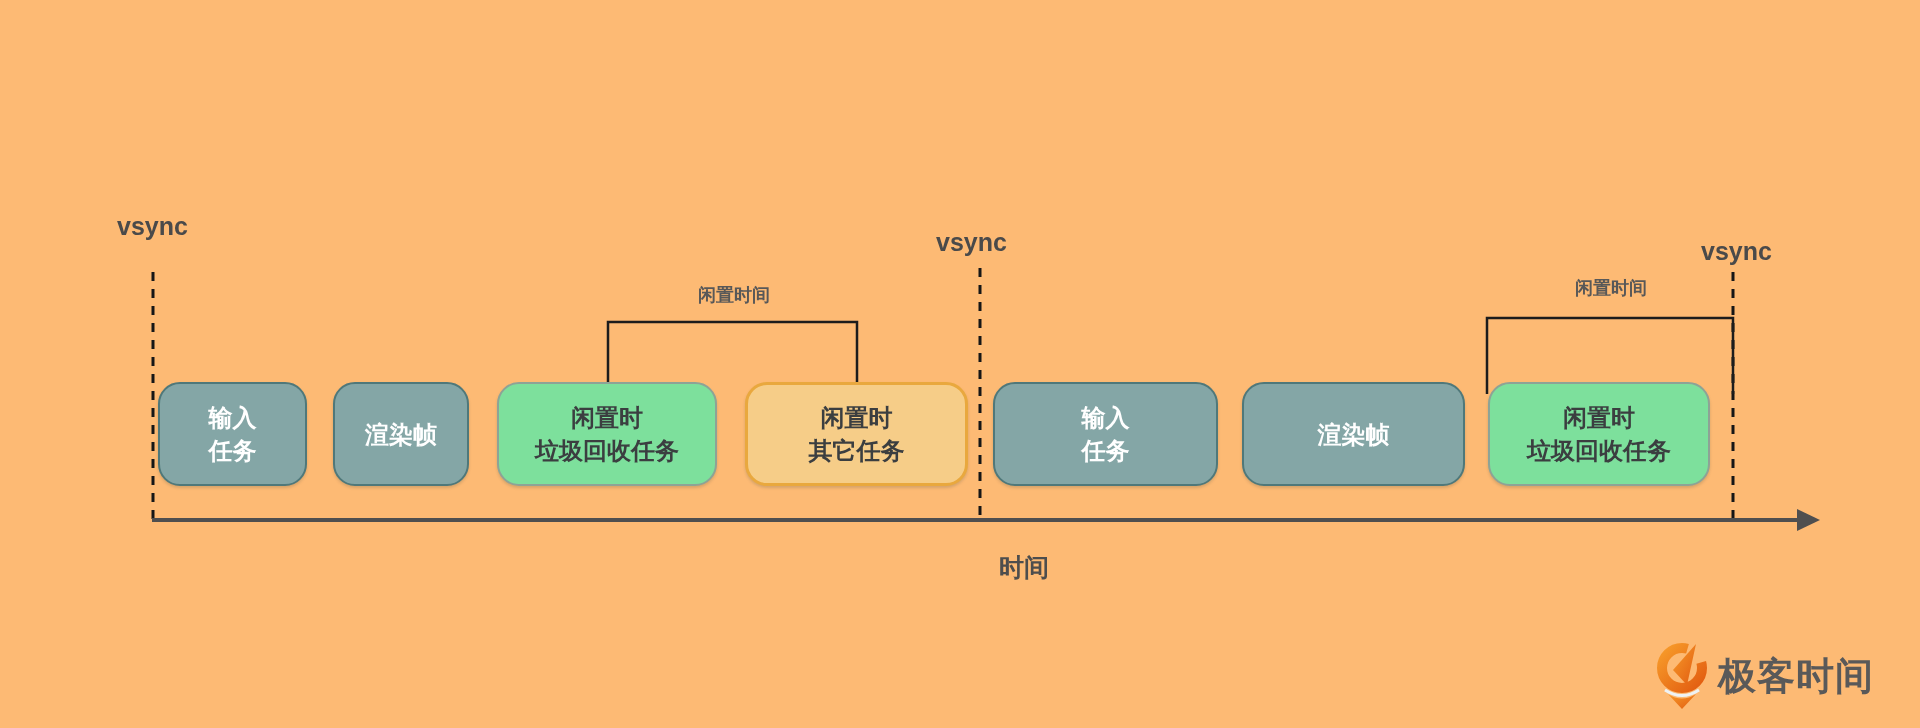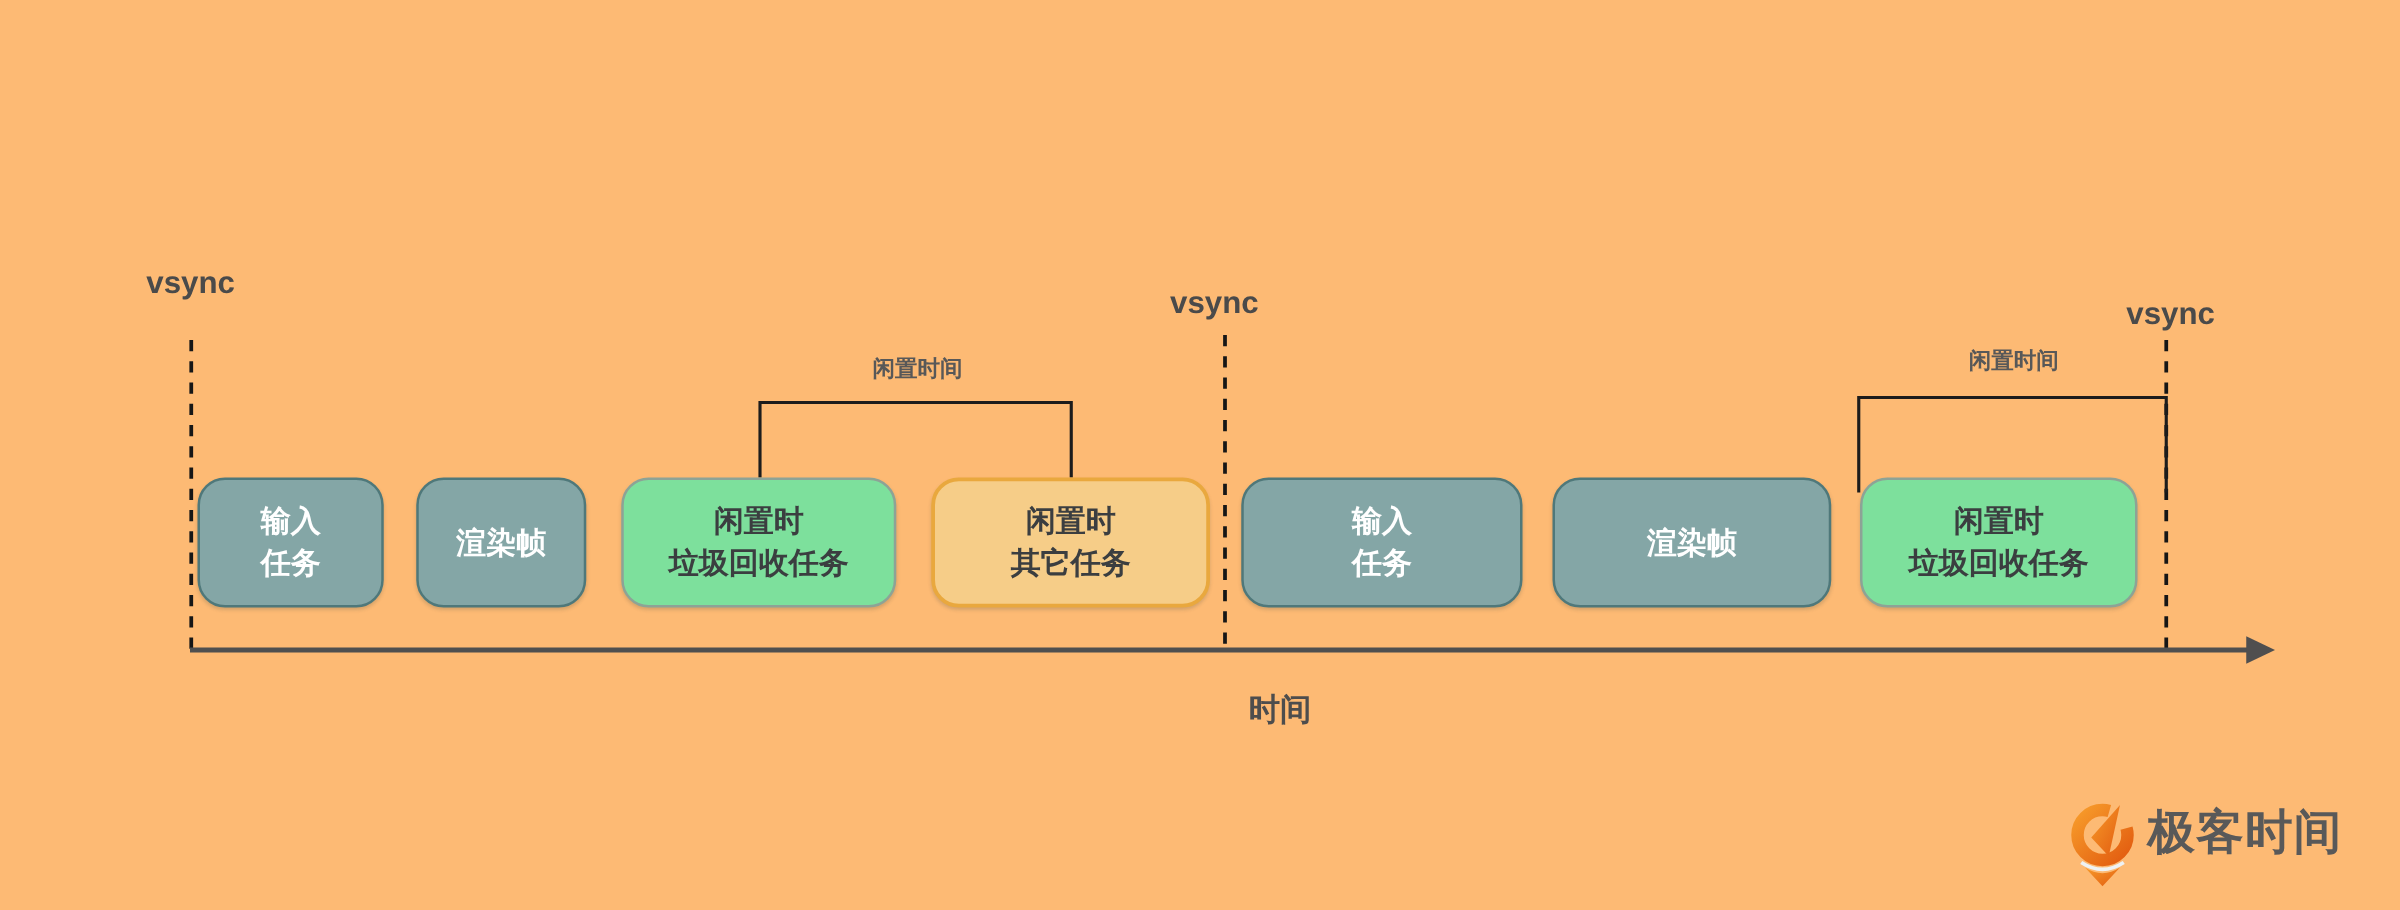--- a/index.html
+++ b/index.html
@@ -65,21 +65,21 @@
   }
   .box.teal   { background: #84a6a6; border: 2px solid #4f787a; color: #ffffff; }
   .box.green  { background: #7de09c; border: 2px solid #8da396; color: #3b3e40; }
   .box.orange { background: #f6cd88; border: 3px solid #e9a83e; color: #3b3e40; }
 
   .logo {
     position: absolute;
     left: 1652px;
     top: 640px;
     display: flex;
-    align-items: flex-start;
+    align-items: center;
   }
   .logo-icon { width: 60px; height: 72px; display: block; }
   .logo-text {
     margin-left: 6px;
     font-size: 38px;
     font-weight: 700;
     color: #595959;
     letter-spacing: 1px;
     white-space: nowrap;
   }

